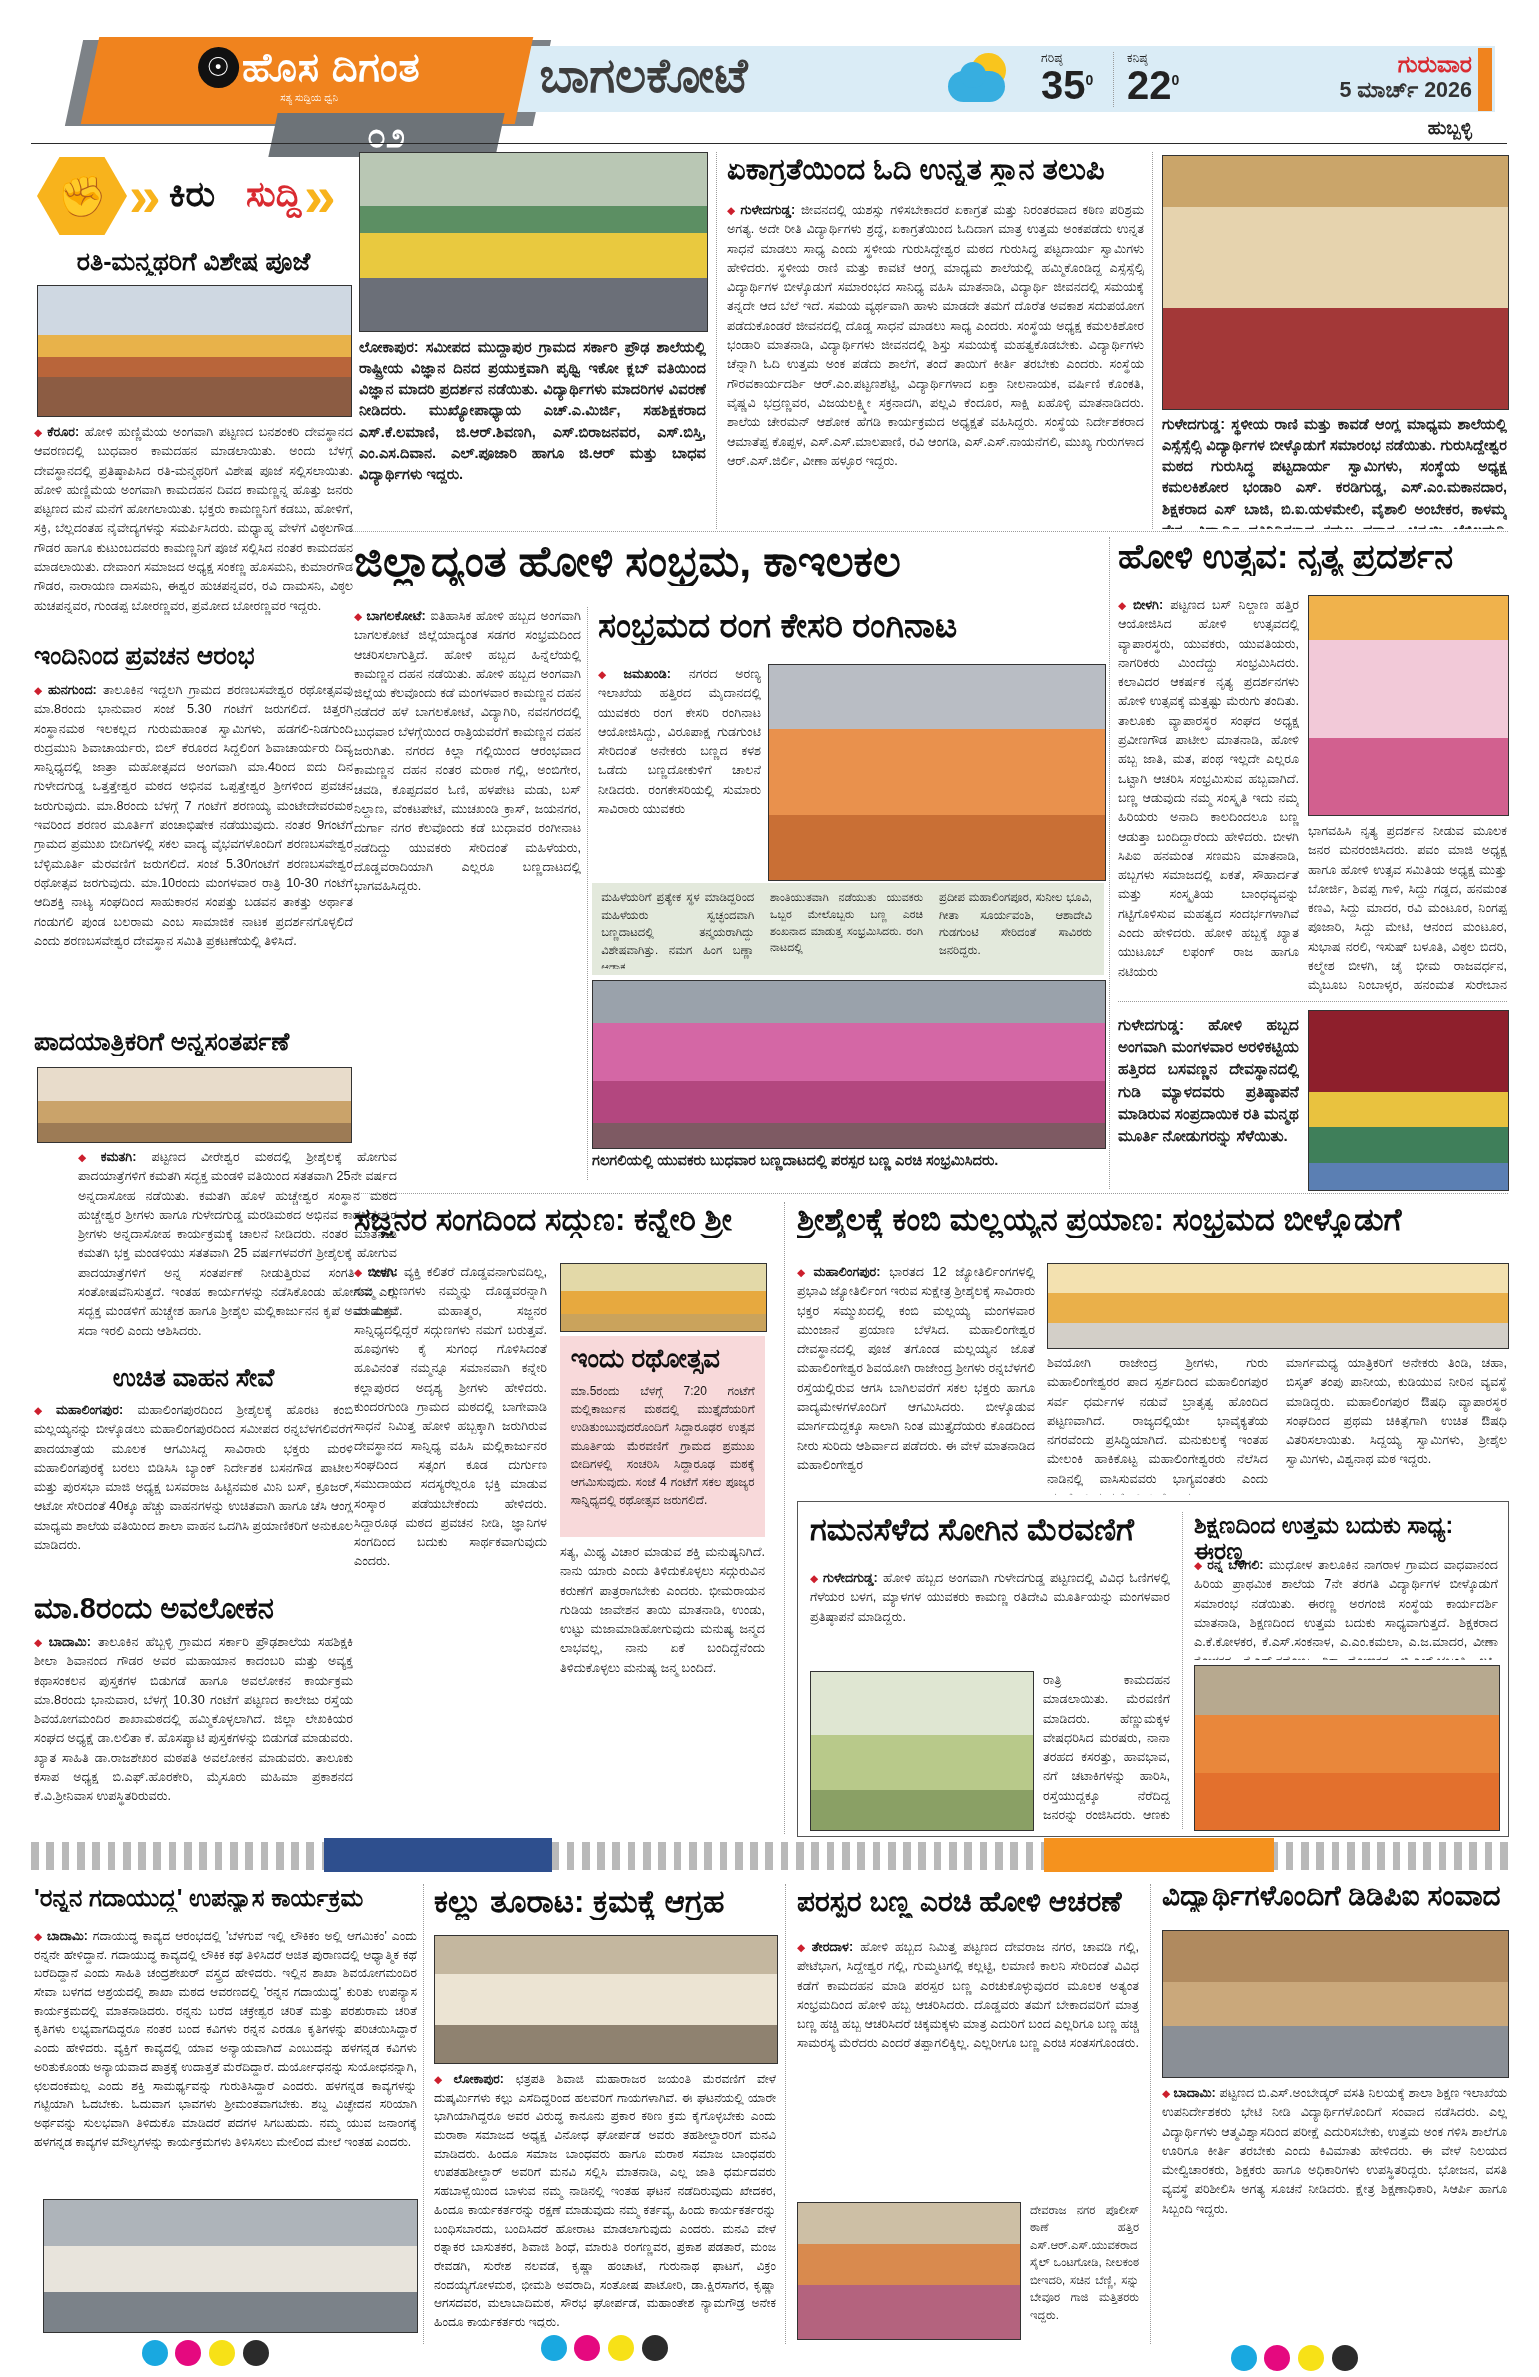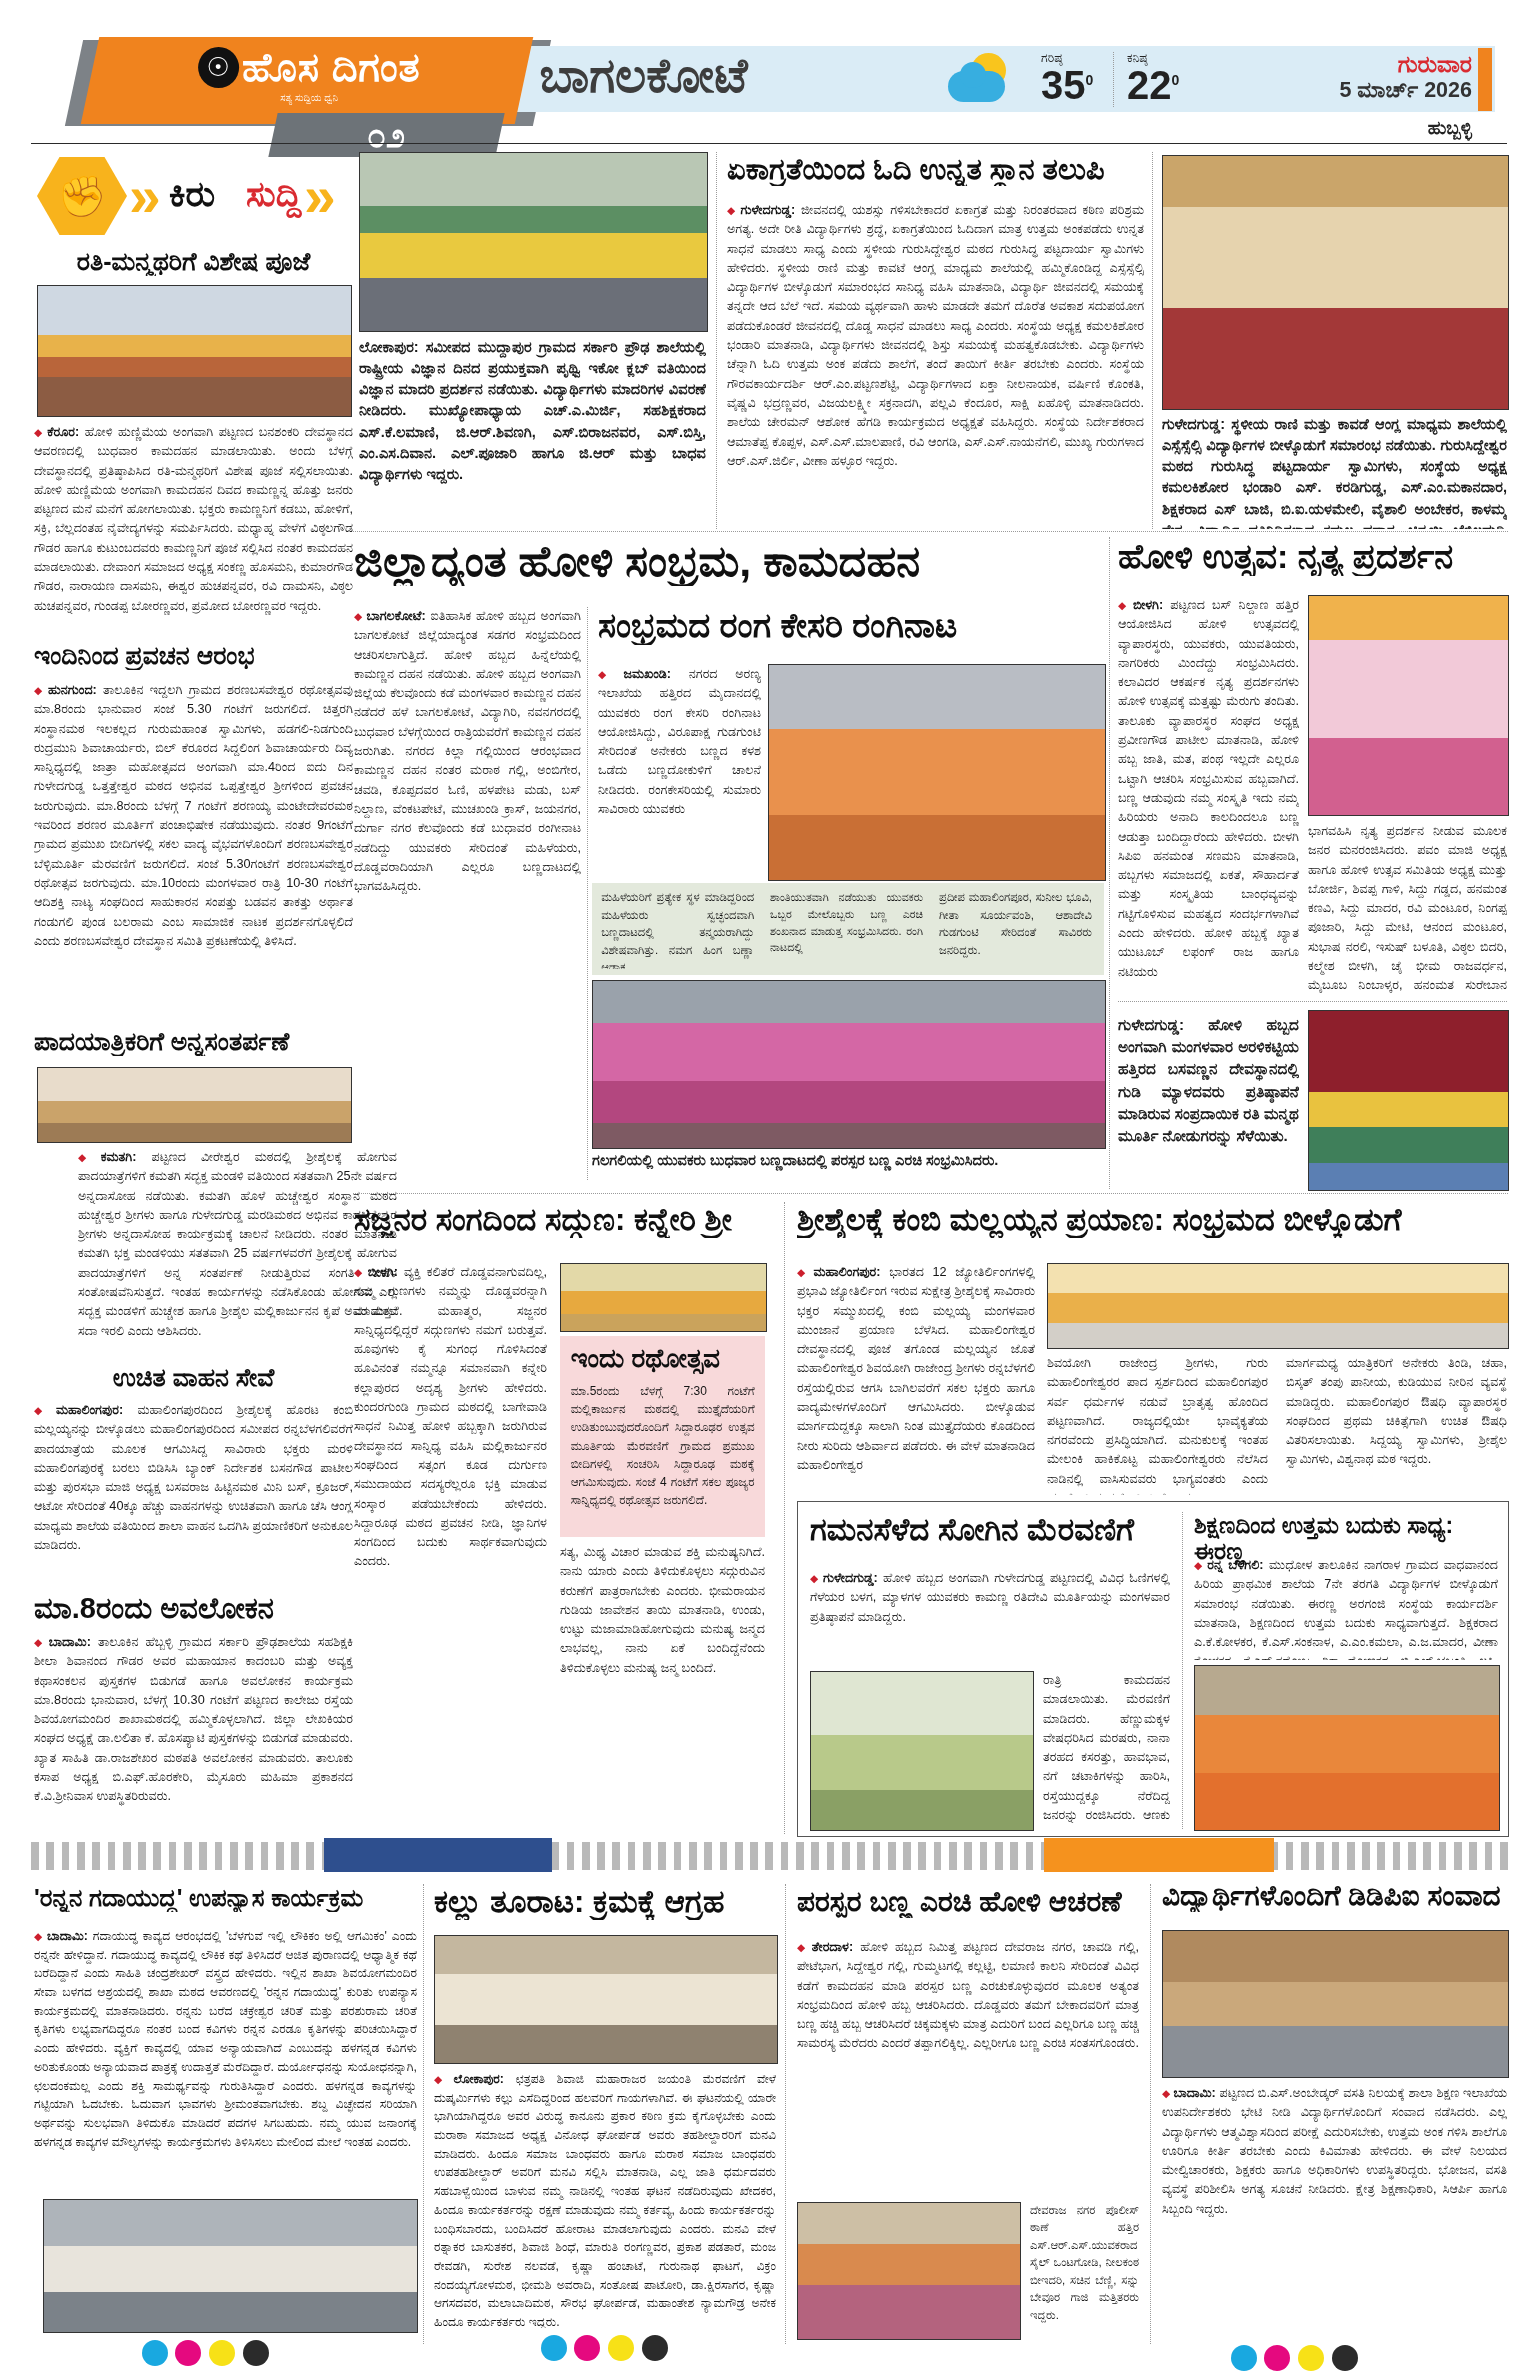--- a/index.html
+++ b/index.html
@@ -119,21 +119,21 @@
     <span>ಜೀವನದಲ್ಲಿ ಯಶಸ್ಸು ಗಳಿಸಬೇಕಾದರೆ ಏಕಾಗ್ರತೆ ಮತ್ತು ನಿರಂತರವಾದ ಕಠಿಣ ಪರಿಶ್ರಮ ಅಗತ್ಯ. ಅದೇ ರೀತಿ ವಿದ್ಯಾರ್ಥಿಗಳು ಶ್ರದ್ಧೆ, ಏಕಾಗ್ರತೆಯಿಂದ ಓದಿದಾಗ ಮಾತ್ರ ಉತ್ತಮ ಅಂಕಪಡೆದು ಉನ್ನತ ಸಾಧನೆ ಮಾಡಲು ಸಾಧ್ಯ ಎಂದು ಸ್ಥಳೀಯ ಗುರುಸಿದ್ದೇಶ್ವರ ಮಠದ ಗುರುಸಿದ್ಧ ಪಟ್ಟದಾರ್ಯ ಸ್ವಾಮಿಗಳು ಹೇಳಿದರು. ಸ್ಥಳೀಯ ರಾಣಿ ಮತ್ತು ಕಾವಟೆ ಆಂಗ್ಲ ಮಾಧ್ಯಮ ಶಾಲೆಯಲ್ಲಿ ಹಮ್ಮಿಕೊಂಡಿದ್ದ ಎಸ್ಸೆಸ್ಸೆಲ್ಸಿ ವಿದ್ಯಾರ್ಥಿಗಳ ಬೀಳ್ಕೊಡುಗೆ ಸಮಾರಂಭದ ಸಾನಿಧ್ಯ ವಹಿಸಿ ಮಾತನಾಡಿ, ವಿದ್ಯಾರ್ಥಿ ಜೀವನದಲ್ಲಿ ಸಮಯಕ್ಕೆ ತನ್ನದೇ ಆದ ಬೆಲೆ ಇದೆ. ಸಮಯ ವ್ಯರ್ಥವಾಗಿ ಹಾಳು ಮಾಡದೇ ತಮಗೆ ದೊರೆತ ಅವಕಾಶ ಸದುಪಯೋಗ ಪಡೆದುಕೊಂಡರೆ ಜೀವನದಲ್ಲಿ ದೊಡ್ಡ ಸಾಧನೆ ಮಾಡಲು ಸಾಧ್ಯ ಎಂದರು. ಸಂಸ್ಥೆಯ ಅಧ್ಯಕ್ಷ ಕಮಲಕಿಶೋರ ಭಂಡಾರಿ ಮಾತನಾಡಿ, ವಿದ್ಯಾರ್ಥಿಗಳು ಜೀವನದಲ್ಲಿ ಶಿಸ್ತು ಸಮಯಕ್ಕೆ ಮಹತ್ವಕೊಡಬೇಕು. ವಿದ್ಯಾರ್ಥಿಗಳು ಚೆನ್ನಾಗಿ ಓದಿ ಉತ್ತಮ ಅಂಕ ಪಡೆದು ಶಾಲೆಗೆ, ತಂದೆ ತಾಯಿಗೆ ಕೀರ್ತಿ ತರಬೇಕು ಎಂದರು. ಸಂಸ್ಥೆಯ ಗೌರವಕಾರ್ಯದರ್ಶಿ ಆರ್.ಎಂ.ಪಟ್ಟಣಶೆಟ್ಟಿ, ವಿದ್ಯಾರ್ಥಿಗಳಾದ ಏಕ್ತಾ ನೀಲನಾಯಕ, ವರ್ಷಿಣಿ ಕೊಂಕತಿ, ವೈಷ್ಣವಿ ಭದ್ರಣ್ಣವರ, ವಿಜಯಲಕ್ಷ್ಮೀ ಸಕ್ರನಾದಗಿ, ಪಲ್ಲವಿ ಕೆಂದೂರ, ಸಾಕ್ಷಿ ಏಹೊಳ್ಳಿ ಮಾತನಾಡಿದರು. ಶಾಲೆಯ ಚೇರಮನ್ ಆಶೋಕ ಹೆಗಡಿ ಕಾರ್ಯಕ್ರಮದ ಅಧ್ಯಕ್ಷತೆ ವಹಿಸಿದ್ದರು. ಸಂಸ್ಥೆಯ ನಿರ್ದೇಶಕರಾದ ಆಮಾತೆಪ್ಪ ಕೊಪ್ಪಳ, ಎಸ್.ಎಸ್.ಮಾಲಪಾಣಿ, ರವಿ ಆಂಗಡಿ, ಎಸ್.ಎಸ್.ನಾಯನೆಗಲಿ, ಮುಖ್ಯ ಗುರುಗಳಾದ ಆರ್.ಎಸ್.ಜಿರ್ಲಿ, ವೀಣಾ ಹಳ್ಳೂರ ಇದ್ದರು.</span>
   </div>
 
   <div class="abs rule-dot-v" style="left:1152px;top:152px;height:377px;"></div>
 
   <div class="abs photo" style="left:1162px;top:155px;width:345px;height:253px;background:linear-gradient(180deg,#caa56a 0 20%,#e6d3ae 20% 60%,#a33838 60% 100%);"></div>
   <div class="abs caption" style="left:1162px;top:414px;width:345px;height:115px;">ಗುಳೇದಗುಡ್ಡ: ಸ್ಥಳೀಯ ರಾಣಿ ಮತ್ತು ಕಾವಡೆ ಆಂಗ್ಲ ಮಾಧ್ಯಮ ಶಾಲೆಯಲ್ಲಿ ಎಸ್ಸೆಸ್ಸೆಲ್ಸಿ ವಿದ್ಯಾರ್ಥಿಗಳ ಬೀಳ್ಕೊಡುಗೆ ಸಮಾರಂಭ ನಡೆಯಿತು. ಗುರುಸಿದ್ದೇಶ್ವರ ಮಠದ ಗುರುಸಿದ್ಧ ಪಟ್ಟದಾರ್ಯ ಸ್ವಾಮಿಗಳು, ಸಂಸ್ಥೆಯ ಅಧ್ಯಕ್ಷ ಕಮಲಕಿಶೋರ ಭಂಡಾರಿ ಎಸ್. ಕರಡಿಗುಡ್ಡ, ಎಸ್.ಎಂ.ಮಕಾನದಾರ, ಶಿಕ್ಷಕರಾದ ಎಸ್ ಬಾಜಿ, ಬಿ.ಐ.ಯಳಮೇಲಿ, ವೈಶಾಲಿ ಅಂಬೇಕರ, ಕಾಳಮ್ಮ ಗೇರ, ವಿದ್ಯಾರ್ಥಿ ಪ್ರತಿನಿಧಿಗಳಾದ ಕಮಲ ಪವಾರ, ಚಿನ್ಮಯಿ ಬೆಳ್ಳಿಲಮಡ್ಡಿ ಹಾಗೂ ವಿದ್ಯಾರ್ಥಿಗಳು, ಶಿಕ್ಷಕರು ಭಾಗವಹಿಸಿದ್ದರು.</div>
 
   <div class="abs rule-dot-h" style="left:353px;top:531px;width:1155px;"></div>
 
-  <div class="abs hl" style="left:354px;top:537px;width:751px;font-size:43px;">ಜಿಲ್ಲಾದ್ಯಂತ ಹೋಳಿ ಸಂಭ್ರಮ, ಕಾಮದಹನ</div>
+  <div class="abs hl" style="left:354px;top:537px;width:751px;font-size:43px;">ಜಿಲ್ಲಾದ್ಯಂತ ಹೋಳಿ ಸಂಭ್ರಮ, ಕಾಇಲಕಲ</div>
 
   <div class="abs body" style="left:354px;top:607px;width:227px;height:573px;">
     <span class="bullet">◆</span><span class="byline">ಬಾಗಲಕೋಟೆ:</span>
     <span>ಐತಿಹಾಸಿಕ ಹೋಳಿ ಹಬ್ಬದ ಅಂಗವಾಗಿ ಬಾಗಲಕೋಟೆ ಜಿಲ್ಲೆಯಾದ್ಯಂತ ಸಡಗರ ಸಂಭ್ರಮದಿಂದ ಆಚರಿಸಲಾಗುತ್ತಿದೆ. ಹೋಳಿ ಹಬ್ಬದ ಹಿನ್ನೆಲೆಯಲ್ಲಿ ಕಾಮಣ್ಣನ ದಹನ ನಡೆಯಿತು. ಹೋಳಿ ಹಬ್ಬದ ಅಂಗವಾಗಿ ಜಿಲ್ಲೆಯ ಕೆಲವೊಂದು ಕಡೆ ಮಂಗಳವಾರ ಕಾಮಣ್ಣನ ದಹನ ನಡೆದರೆ ಹಳೆ ಬಾಗಲಕೋಟೆ, ವಿದ್ಯಾಗಿರಿ, ನವನಗರದಲ್ಲಿ ಬುಧವಾರ ಬೆಳಗ್ಗೆಯಿಂದ ರಾತ್ರಿಯವರೆಗೆ ಕಾಮಣ್ಣನ ದಹನ ಜರುಗಿತು. ನಗರದ ಕಿಲ್ಲಾ ಗಲ್ಲಿಯಿಂದ ಆರಂಭವಾದ ಕಾಮಣ್ಣನ ದಹನ ನಂತರ ಮರಾಠ ಗಲ್ಲಿ, ಅಂಬಿಗೇರ, ಚವಡಿ, ಕೊಪ್ಪದವರ ಓಣಿ, ಹಳಪೇಟ ಮಡು, ಬಸ್ ನಿಲ್ದಾಣ, ವೆಂಕಟಪೇಟೆ, ಮುಚಖಂಡಿ ಕ್ರಾಸ್, ಜಯನಗರ, ದುರ್ಗಾ ನಗರ ಕೆಲವೊಂದು ಕಡೆ ಬುಧಾವರ ರಂಗೀನಾಟ ನಡೆದಿದ್ದು ಯುವಕರು ಸೇರಿದಂತೆ ಮಹಿಳೆಯರು, ದೊಡ್ಡವರಾದಿಯಾಗಿ ಎಲ್ಲರೂ ಬಣ್ಣದಾಟದಲ್ಲಿ ಭಾಗವಹಿಸಿದ್ದರು.</span>
   </div>
 
   <div class="abs rule-dot-v" style="left:587px;top:607px;height:573px;"></div>
 
   <div class="abs body" style="left:598px;top:665px;width:163px;height:213px;">
     <span class="bullet">◆</span><span class="byline">ಜಮಖಂಡಿ:</span>
@@ -169,21 +169,21 @@
   <div class="abs rule-dot-h" style="left:353px;top:1193px;width:1155px;"></div>
 
   <div class="abs hl" style="left:354px;top:1202px;width:420px;font-size:31px;">ಸಜ್ಜನರ ಸಂಗದಿಂದ ಸದ್ಗುಣ: ಕನ್ನೇರಿ ಶ್ರೀ</div>
   <div class="abs body" style="left:354px;top:1263px;width:193px;height:570px;">
     <span class="bullet">◆</span><span class="byline">ಬೀಳಗಿ:</span>
     <span>ವ್ಯಕ್ತಿ ಕಲಿತರೆ ದೊಡ್ಡವನಾಗುವದಿಲ್ಲ, ನಮ್ಮ ಗುಣಗಳು ನಮ್ಮನ್ನು ದೊಡ್ಡವರನ್ನಾಗಿ ಮಾಡುತ್ತವೆ. ಮಹಾತ್ಮರ, ಸಜ್ಜನರ ಸಾನ್ನಿಧ್ಯದಲ್ಲಿದ್ದರೆ ಸದ್ಗುಣಗಳು ನಮಗೆ ಬರುತ್ತವೆ. ಹೂವುಗಳು ಕೈ ಸುಗಂಧ ಗೊಳಿಸಿದಂತೆ ಹೂವಿನಂತೆ ನಮ್ಮನ್ನೂ ಸಮಾನವಾಗಿ ಕನ್ನೇರಿ ಕಲ್ಲಾಪುರದ ಅದೃಶ್ಯ ಶ್ರೀಗಳು ಹೇಳಿದರು. ಕುಂದರಗುಂಡಿ ಗ್ರಾಮದ ಮಠದಲ್ಲಿ ಬಾಗೇವಾಡಿ ಸಾಧನೆ ನಿಮಿತ್ತ ಹೋಳಿ ಹಬ್ಬಕ್ಕಾಗಿ ಜರುಗಿರುವ ದೇವಸ್ಥಾನದ ಸಾನ್ನಿಧ್ಯ ವಹಿಸಿ ಮಲ್ಲಿಕಾರ್ಜುನರ ಸಂಘದಿಂದ ಸತ್ಸಂಗ ಕೂಡ ದುರ್ಗುಣ ಸಮುದಾಯದ ಸದಸ್ಯರೆಲ್ಲರೂ ಭಕ್ತಿ ಮಾಡುವ ಸಂಸ್ಕಾರ ಪಡೆಯಬೇಕೆಂದು ಹೇಳಿದರು. ಸಿದ್ದಾರೂಢ ಮಠದ ಪ್ರವಚನ ನೀಡಿ, ಜ್ಞಾನಿಗಳ ಸಂಗದಿಂದ ಬದುಕು ಸಾರ್ಥಕವಾಗುವುದು ಎಂದರು.</span>
   </div>
   <div class="abs photo" style="left:560px;top:1263px;width:205px;height:67px;background:linear-gradient(180deg,#e3d9a8 0 40%,#e7a93f 40% 75%,#caa35c 75% 100%);"></div>
   <div class="abs pinkbox" style="left:560px;top:1336px;width:205px;height:201px;">
     <div class="hl" style="position:absolute;left:10.7px;top:7.7px;width:184px;font-size:26px;">ಇಂದು ರಥೋತ್ಸವ</div>
-    <div class="body" style="position:absolute;left:10.7px;top:46px;width:184px;height:147px;font-size:12px;">ಮಾ.5ರಂದು ಬೆಳಗ್ಗೆ 7:30 ಗಂಟೆಗೆ ಮಲ್ಲಿಕಾರ್ಜುನ ಮಠದಲ್ಲಿ ಮುತ್ತೈದೆಯರಿಗೆ ಉಡಿತುಂಬುವುದರೊಂದಿಗೆ ಸಿದ್ದಾರೂಢರ ಉತ್ಸವ ಮೂರ್ತಿಯ ಮೆರವಣಿಗೆ ಗ್ರಾಮದ ಪ್ರಮುಖ ಬೀದಿಗಳಲ್ಲಿ ಸಂಚರಿಸಿ ಸಿದ್ದಾರೂಢ ಮಠಕ್ಕೆ ಆಗಮಿಸುವುದು. ಸಂಜೆ 4 ಗಂಟೆಗೆ ಸಕಲ ಪೂಜ್ಯರ ಸಾನ್ನಿಧ್ಯದಲ್ಲಿ ರಥೋತ್ಸವ ಜರುಗಲಿದೆ.</div>
+    <div class="body" style="position:absolute;left:10.7px;top:46px;width:184px;height:147px;font-size:12px;">ಮಾ.5ರಂದು ಬೆಳಗ್ಗೆ 7:20 ಗಂಟೆಗೆ ಮಲ್ಲಿಕಾರ್ಜುನ ಮಠದಲ್ಲಿ ಮುತ್ತೈದೆಯರಿಗೆ ಉಡಿತುಂಬುವುದರೊಂದಿಗೆ ಸಿದ್ದಾರೂಢರ ಉತ್ಸವ ಮೂರ್ತಿಯ ಮೆರವಣಿಗೆ ಗ್ರಾಮದ ಪ್ರಮುಖ ಬೀದಿಗಳಲ್ಲಿ ಸಂಚರಿಸಿ ಸಿದ್ದಾರೂಢ ಮಠಕ್ಕೆ ಆಗಮಿಸುವುದು. ಸಂಜೆ 4 ಗಂಟೆಗೆ ಸಕಲ ಪೂಜ್ಯರ ಸಾನ್ನಿಧ್ಯದಲ್ಲಿ ರಥೋತ್ಸವ ಜರುಗಲಿದೆ.</div>
   </div>
   <div class="abs body" style="left:560px;top:1543px;width:205px;height:291px;">ಸತ್ಯ, ಮಿಥ್ಯ ವಿಚಾರ ಮಾಡುವ ಶಕ್ತಿ ಮನುಷ್ಯನಿಗಿದೆ. ನಾನು ಯಾರು ಎಂದು ತಿಳಿದುಕೊಳ್ಳಲು ಸದ್ಗುರುವಿನ ಕರುಣೆಗೆ ಪಾತ್ರರಾಗಬೇಕು ಎಂದರು. ಭೀಮರಾಯನ ಗುಡಿಯ ಜಾವೇಶನ ತಾಯಿ ಮಾತನಾಡಿ, ಉಂಡು, ಉಟ್ಟು ಮಜಾಮಾಡಿಹೋಗುವುದು ಮನುಷ್ಯ ಜನ್ಮದ ಲಾಭವಲ್ಲ, ನಾನು ಏಕೆ ಬಂದಿದ್ದೆನೆಂದು ತಿಳಿದುಕೊಳ್ಳಲು ಮನುಷ್ಯ ಜನ್ಮ ಬಂದಿದೆ.</div>
 
   <div class="abs rule-dot-v" style="left:784px;top:1202px;height:632px;"></div>
 
   <div class="abs hl" style="left:797px;top:1202px;width:710px;font-size:31px;">ಶ್ರೀಶೈಲಕ್ಕೆ ಕಂಬಿ ಮಲ್ಲಯ್ಯನ ಪ್ರಯಾಣ: ಸಂಭ್ರಮದ ಬೀಳ್ಕೊಡುಗೆ</div>
   <div class="abs body" style="left:797px;top:1263px;width:238px;height:232px;">
     <span class="bullet">◆</span><span class="byline">ಮಹಾಲಿಂಗಪುರ:</span>
     <span>ಭಾರತದ 12 ಜ್ಯೋತಿರ್ಲಿಂಗಗಳಲ್ಲಿ ಪ್ರಭಾವಿ ಜ್ಯೋತಿರ್ಲಿಂಗ ಇರುವ ಸುಕ್ಷೇತ್ರ ಶ್ರೀಶೈಲಕ್ಕೆ ಸಾವಿರಾರು ಭಕ್ತರ ಸಮ್ಮುಖದಲ್ಲಿ ಕಂಬಿ ಮಲ್ಲಯ್ಯ ಮಂಗಳವಾರ ಮುಂಜಾನೆ ಪ್ರಯಾಣ ಬೆಳೆಸಿದ. ಮಹಾಲಿಂಗೇಶ್ವರ ದೇವಸ್ಥಾನದಲ್ಲಿ ಪೂಜೆ ತಗೊಂಡ ಮಲ್ಲಯ್ಯನ ಜೊತೆ ಮಹಾಲಿಂಗೇಶ್ವರ ಶಿವಯೋಗಿ ರಾಜೇಂದ್ರ ಶ್ರೀಗಳು ರನ್ನಬೆಳಗಲಿ ರಸ್ತೆಯಲ್ಲಿರುವ ಆಗಸಿ ಬಾಗಿಲವರೆಗೆ ಸಕಲ ಭಕ್ತರು ಹಾಗೂ ವಾದ್ಯಮೇಳಗಳೊಂದಿಗೆ ಆಗಮಿಸಿದರು. ಬೀಳ್ಕೊಡುವ ಮಾರ್ಗದುದ್ದಕ್ಕೂ ಸಾಲಾಗಿ ನಿಂತ ಮುತ್ತೈದೆಯರು ಕೊಡದಿಂದ ನೀರು ಸುರಿದು ಆಶಿರ್ವಾದ ಪಡೆದರು. ಈ ವೇಳೆ ಮಾತನಾಡಿದ ಮಹಾಲಿಂಗೇಶ್ವರ</span>
   </div>

